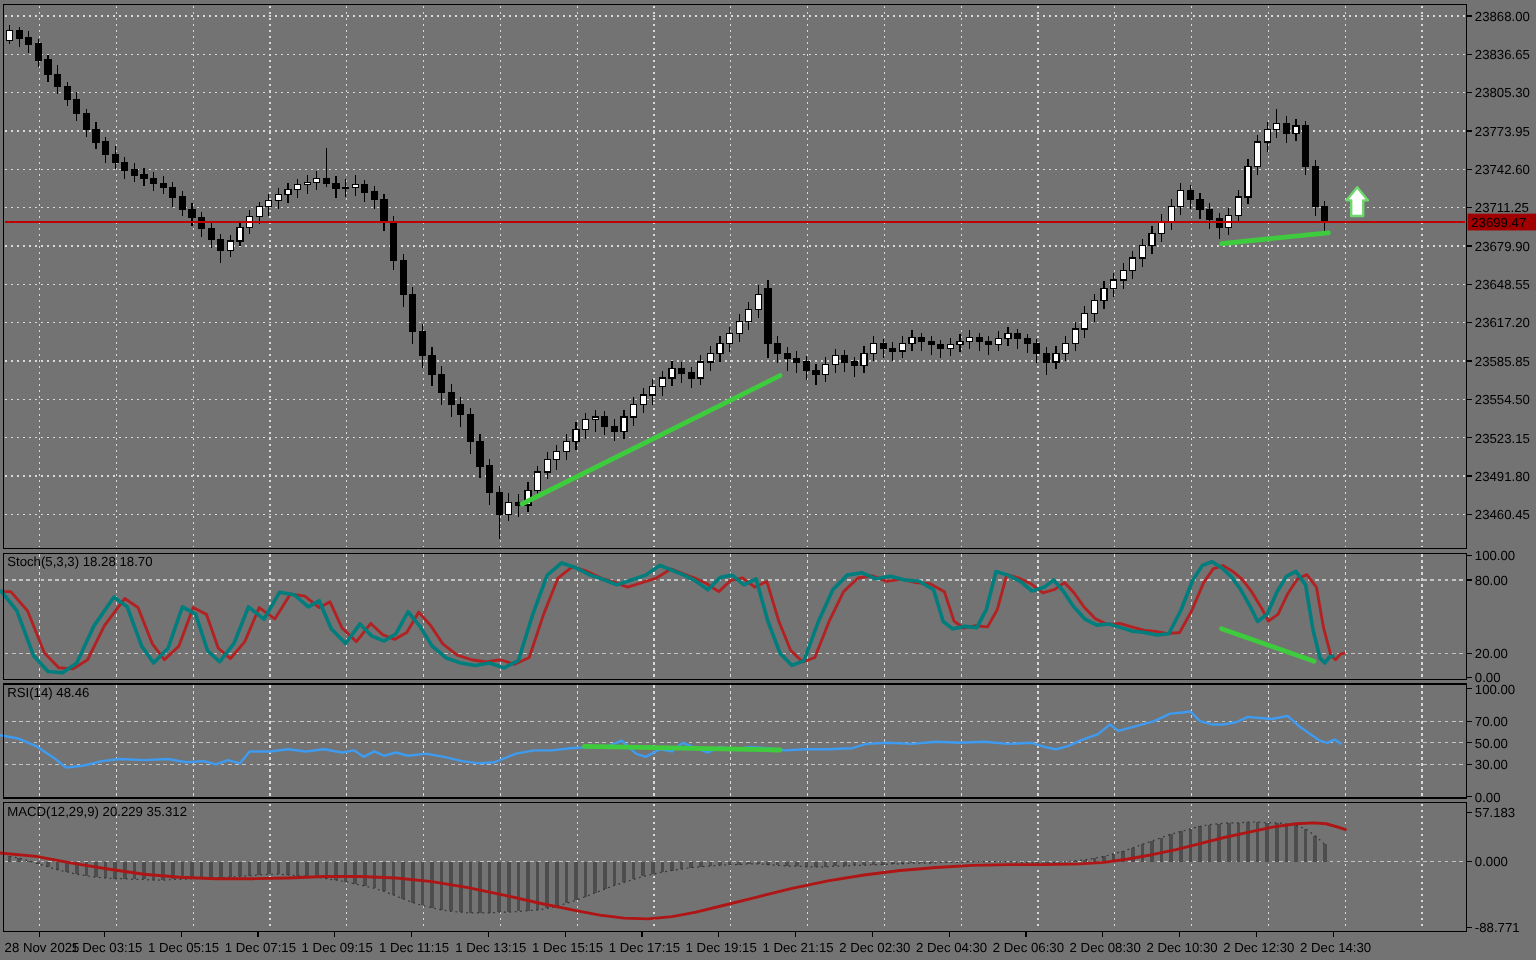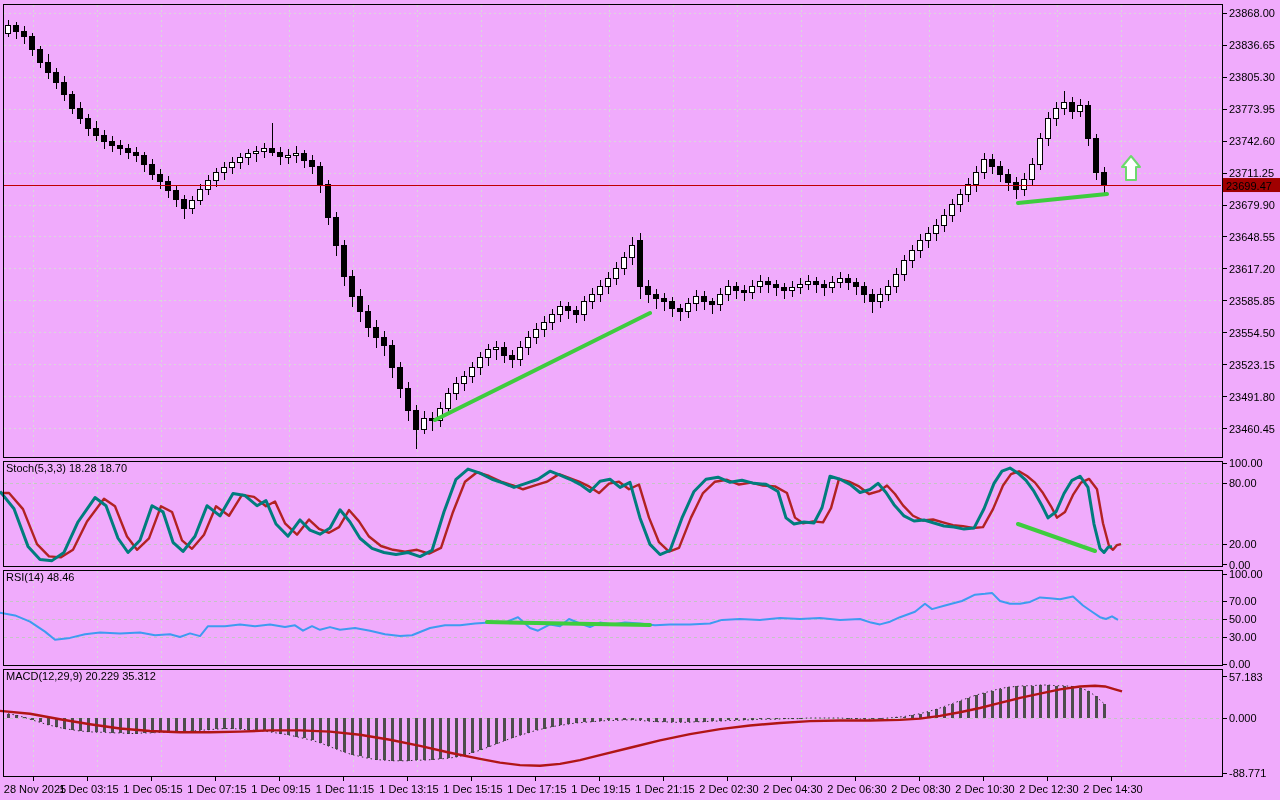--- a/index.html
+++ b/index.html
@@ -1,16 +1,16 @@
 <!DOCTYPE html>
 <html><head>
 <meta charset="utf-8">
 <style>
   html,body{margin:0;padding:0;background:#ffffff;}
-  #stage{position:relative;width:1280px;height:800px;background:#f0abfc;overflow:hidden;
+  #stage{position:relative;width:1280px;height:800px;background:#737373;overflow:hidden;
          font-family:"Liberation Sans",sans-serif;}
   svg{display:block;}
   text{font-family:"Liberation Sans","DejaVu Sans",sans-serif;font-size:11px;fill:#000;}
   .hdr{font-size:11px;fill:#000;}
 </style>
 </head>
 <body>
 
 <div id="stage">
   <svg id="chart" width="1280" height="800" viewBox="0 0 1280 800">

